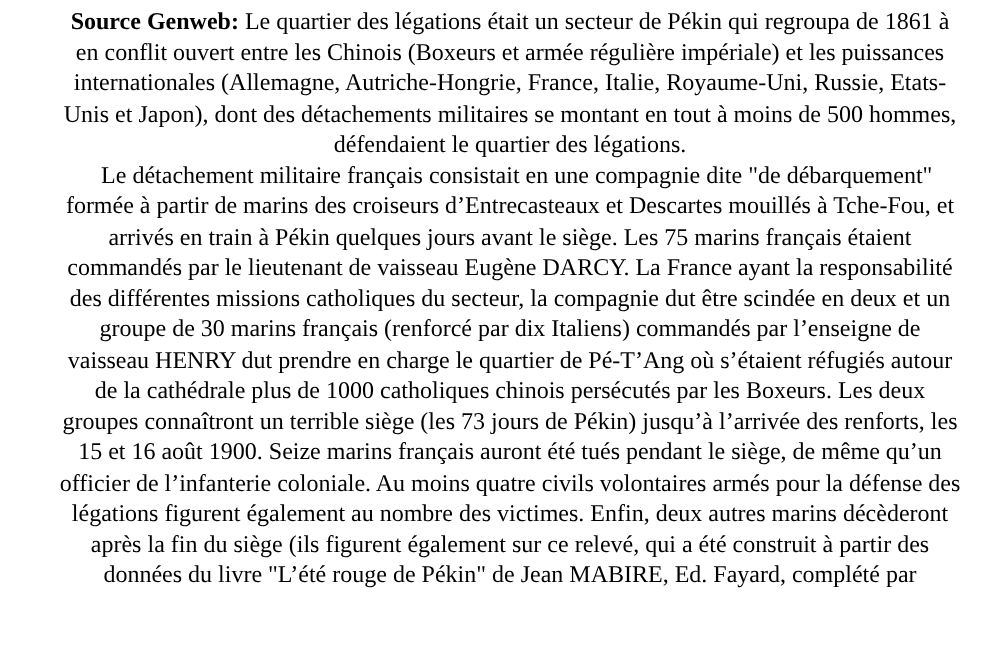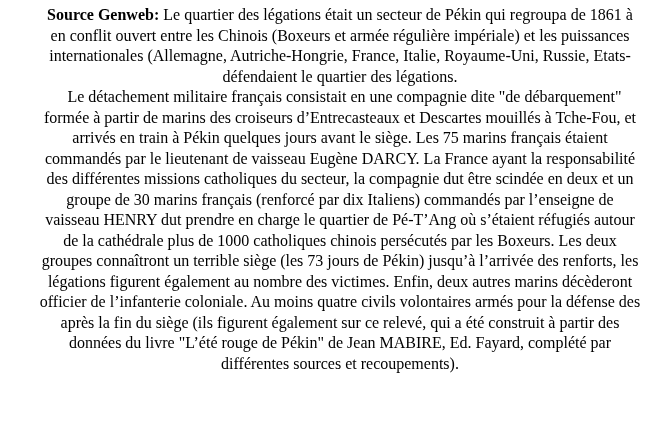--- a/index.html
+++ b/index.html
@@ -39,33 +39,34 @@
 </style>
 </head>
 <body>
 
 <div class="doc">
 
   <div class="para">
     <div class="line"><b class="lead">Source Genweb:</b><span> Le quartier des légations était un secteur de Pékin qui regroupa de 1861 à</span></div>
     <div class="line">en conflit ouvert entre les Chinois (Boxeurs et armée régulière impériale) et les puissances</div>
     <div class="line">internationales (Allemagne, Autriche-Hongrie, France, Italie, Royaume-Uni, Russie, Etats-</div>
+    <div class="line">Unis et Japon), dont des détachements militaires se montant en tout à moins de 500 hommes,</div>
     <div class="line">défendaient le quartier des légations.</div>
   </div>
 
   <div class="para">
     <div class="line indent">Le détachement militaire français consistait en une compagnie dite "de débarquement"</div>
     <div class="line">formée à partir de marins des croiseurs d’Entrecasteaux et Descartes mouillés à Tche-Fou, et</div>
     <div class="line">arrivés en train à Pékin quelques jours avant le siège. Les 75 marins français étaient</div>
     <div class="line">commandés par le lieutenant de vaisseau Eugène DARCY. La France ayant la responsabilité</div>
     <div class="line">des différentes missions catholiques du secteur, la compagnie dut être scindée en deux et un</div>
     <div class="line">groupe de 30 marins français (renforcé par dix Italiens) commandés par l’enseigne de</div>
     <div class="line">vaisseau HENRY dut prendre en charge le quartier de Pé-T’Ang où s’étaient réfugiés autour</div>
     <div class="line">de la cathédrale plus de 1000 catholiques chinois persécutés par les Boxeurs. Les deux</div>
     <div class="line">groupes connaîtront un terrible siège (les 73 jours de Pékin) jusqu’à l’arrivée des renforts, les</div>
+    <div class="line">15 et 16 août 1900. Seize marins français auront été tués pendant le siège, de même qu’un</div>
+    <div class="line">officier de l’infanterie coloniale. Au moins quatre civils volontaires armés pour la défense des</div>
     <div class="line">légations figurent également au nombre des victimes. Enfin, deux autres marins décèderont</div>
-    <div class="line">officier de l’infanterie coloniale. Au moins quatre civils volontaires armés pour la défense des</div>
     <div class="line">après la fin du siège (ils figurent également sur ce relevé, qui a été construit à partir des</div>
     <div class="line">données du livre "L’été rouge de Pékin" de Jean MABIRE, Ed. Fayard, complété par</div>
-    <div class="line">différentes sources et recoupements).</div>
   </div>
 
 </div>
 
 </body></html>

